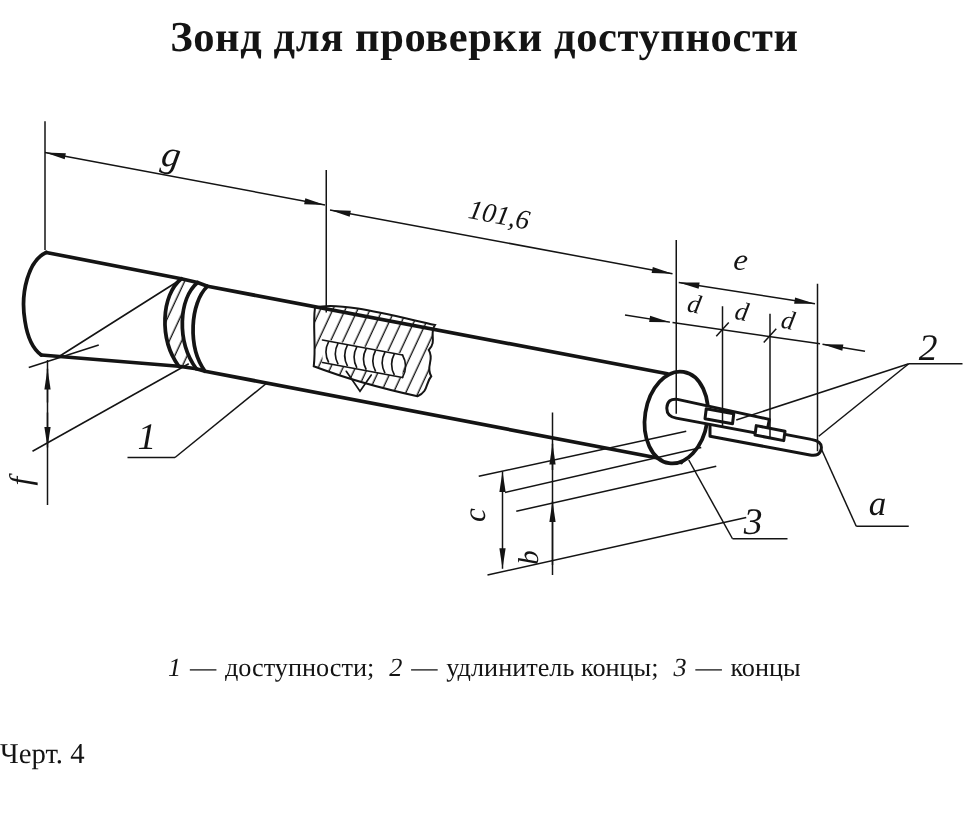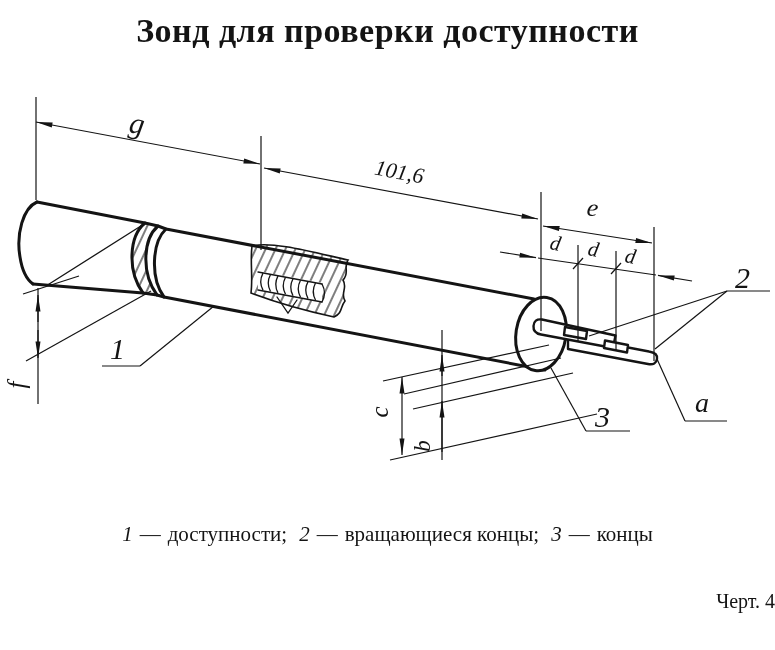--- a/index.html
+++ b/index.html
@@ -10,21 +10,21 @@
   svg.draw{position:absolute;top:0;left:0;}
   svg .thick{stroke:#141414;stroke-width:3;fill:none;stroke-linecap:round;stroke-linejoin:round;}
   svg .mid{stroke:#141414;stroke-width:2.4;fill:#fff;stroke-linejoin:round;}
   svg .thin{stroke:#141414;stroke-width:1.3;fill:none;stroke-linecap:round;}
   svg .xtr{stroke:#141414;stroke-width:1.2;fill:none;}
   svg text{fill:#141414;font-family:"Liberation Serif","DejaVu Serif",serif;font-style:italic;}
   .legend{position:absolute;top:522px;left:0;width:775px;text-align:center;font-size:21px;}
   .legend .num{font-style:italic;}
   .legend .dash{margin:0 7px;}
   .legend .sep{margin-right:12px;}
-  .fig-caption{position:absolute;top:590px;left:0;width:775px;text-align:right;font-size:20px;}
+  .fig-caption{position:absolute;top:590px;left:0;width:775px;text-align:left;font-size:23px;}
 </style>
 </head>
 <body>
 
 <div class="page">
 
   <div class="title">Зонд для проверки доступности</div>
 
   <svg class="draw" width="775" height="650" viewBox="0 0 775 650">
     <defs>
@@ -165,18 +165,18 @@
     </g>
 
     <g>
       <line class="xtr" x1="586" y1="431" x2="551" y2="368"></line>
       <line class="xtr" x1="586" y1="431" x2="630" y2="431"></line>
       <text x="595" y="427" font-size="30">3</text>
     </g>
   </svg>
 
   <div class="legend">
-    <span class="item"><i class="num">1</i><span class="dash">—</span><span>доступности</span><span class="sep">;</span></span><span class="item"><i class="num">2</i><span class="dash">—</span><span>вращающиеся концы</span><span class="sep">;</span></span><span class="item"><i class="num">3</i><span class="dash">—</span><span>концы</span></span>
+    <span class="item"><i class="num">1</i><span class="dash">—</span><span>доступности</span><span class="sep">;</span></span><span class="item"><i class="num">2</i><span class="dash">—</span><span>удлинитель концы</span><span class="sep">;</span></span><span class="item"><i class="num">3</i><span class="dash">—</span><span>концы</span></span>
   </div>
 
   <div class="fig-caption">Черт. 4</div>
 
 </div>
 
 </body></html>

